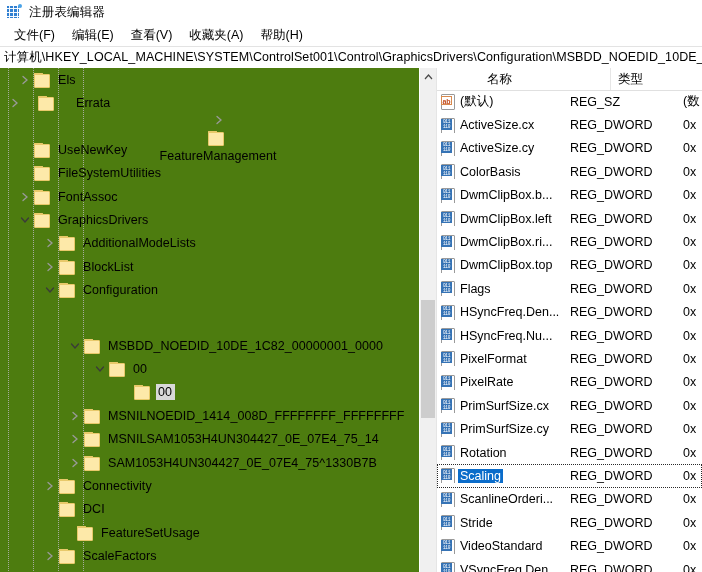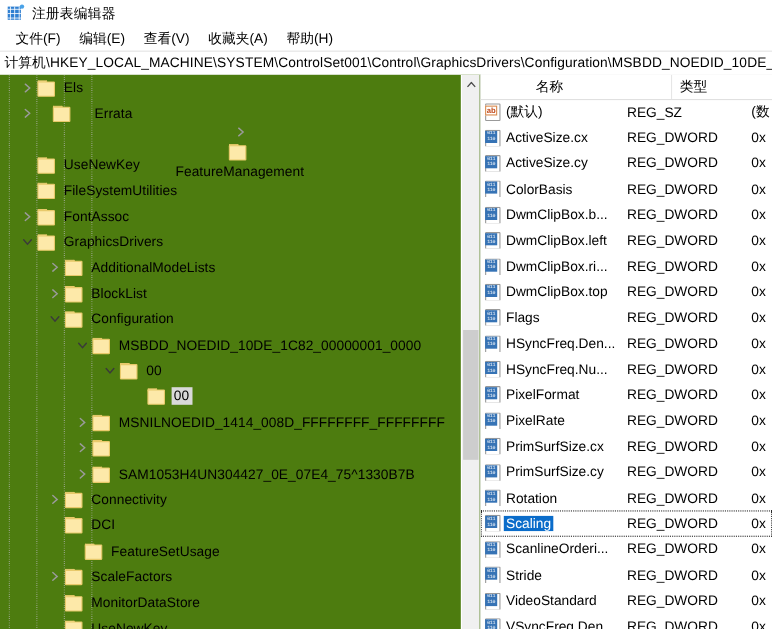--- a/index.html
+++ b/index.html
@@ -366,21 +366,21 @@
               <svg width="8" height="10" viewBox="0 0 8 10">
                 <path d="M2 1.5 L6 5 L2 8.5" stroke="#9a9a9a" stroke-width="1.3" fill="none" stroke-linecap="round"></path>
               </svg>
             </div>
             <div class="folder">
               <div class="tab"></div>
               <div class="body"></div>
             </div>
             <div class="tlabel">Els</div>
           </div>
-          <div class="tnode" style="padding-left: 17px; gap: 14px;">
+          <div class="tnode" style="padding-left: 7px; gap: 14px;">
             <div class="twist">
               <svg width="8" height="10" viewBox="0 0 8 10">
                 <path d="M2 1.5 L6 5 L2 8.5" stroke="#9a9a9a" stroke-width="1.3" fill="none" stroke-linecap="round"></path>
               </svg>
             </div>
             <div class="folder">
               <div class="tab"></div>
               <div class="body"></div>
             </div>
             <div class="tlabel">Errata</div>
@@ -466,21 +466,21 @@
               <svg width="10" height="8" viewBox="0 0 10 8">
                 <path d="M1.5 2 L5 6 L8.5 2" stroke="#3a3a3a" stroke-width="1.3" fill="none" stroke-linecap="round"></path>
               </svg>
             </div>
             <div class="folder">
               <div class="tab"></div>
               <div class="body"></div>
             </div>
             <div class="tlabel">Configuration</div>
           </div>
-          <div class="tnode" style="padding-left: 67px;">
+          <div class="tnode" style="padding-left: 67px; margin-top: 32px;">
             <div class="twist">
               <svg width="10" height="8" viewBox="0 0 10 8">
                 <path d="M1.5 2 L5 6 L8.5 2" stroke="#3a3a3a" stroke-width="1.3" fill="none" stroke-linecap="round"></path>
               </svg>
             </div>
             <div class="folder">
               <div class="tab"></div>
               <div class="body"></div>
             </div>
             <div class="tlabel">MSBDD_NOEDID_10DE_1C82_00000001_0000</div>
@@ -520,20 +520,21 @@
           <div class="tnode" style="padding-left: 67px;">
             <div class="twist">
               <svg width="8" height="10" viewBox="0 0 8 10">
                 <path d="M2 1.5 L6 5 L2 8.5" stroke="#9a9a9a" stroke-width="1.3" fill="none" stroke-linecap="round"></path>
               </svg>
             </div>
             <div class="folder">
               <div class="tab"></div>
               <div class="body"></div>
             </div>
+            <div class="tlabel">MSNILSAM1053H4UN304427_0E_07E4_75_14</div>
           </div>
           <div class="tnode" style="padding-left: 67px;">
             <div class="twist">
               <svg width="8" height="10" viewBox="0 0 8 10">
                 <path d="M2 1.5 L6 5 L2 8.5" stroke="#9a9a9a" stroke-width="1.3" fill="none" stroke-linecap="round"></path>
               </svg>
             </div>
             <div class="folder">
               <div class="tab"></div>
               <div class="body"></div>

